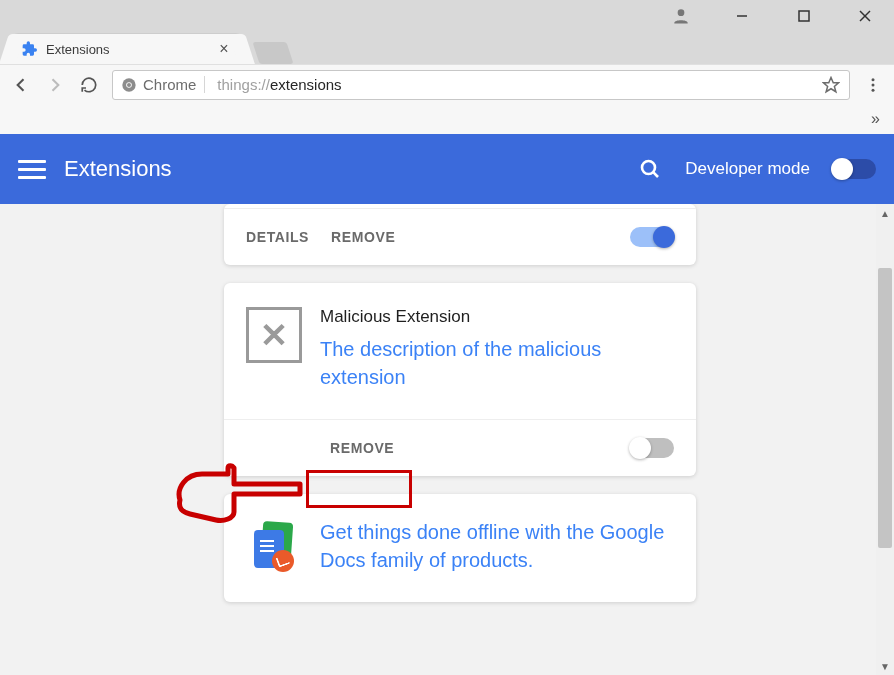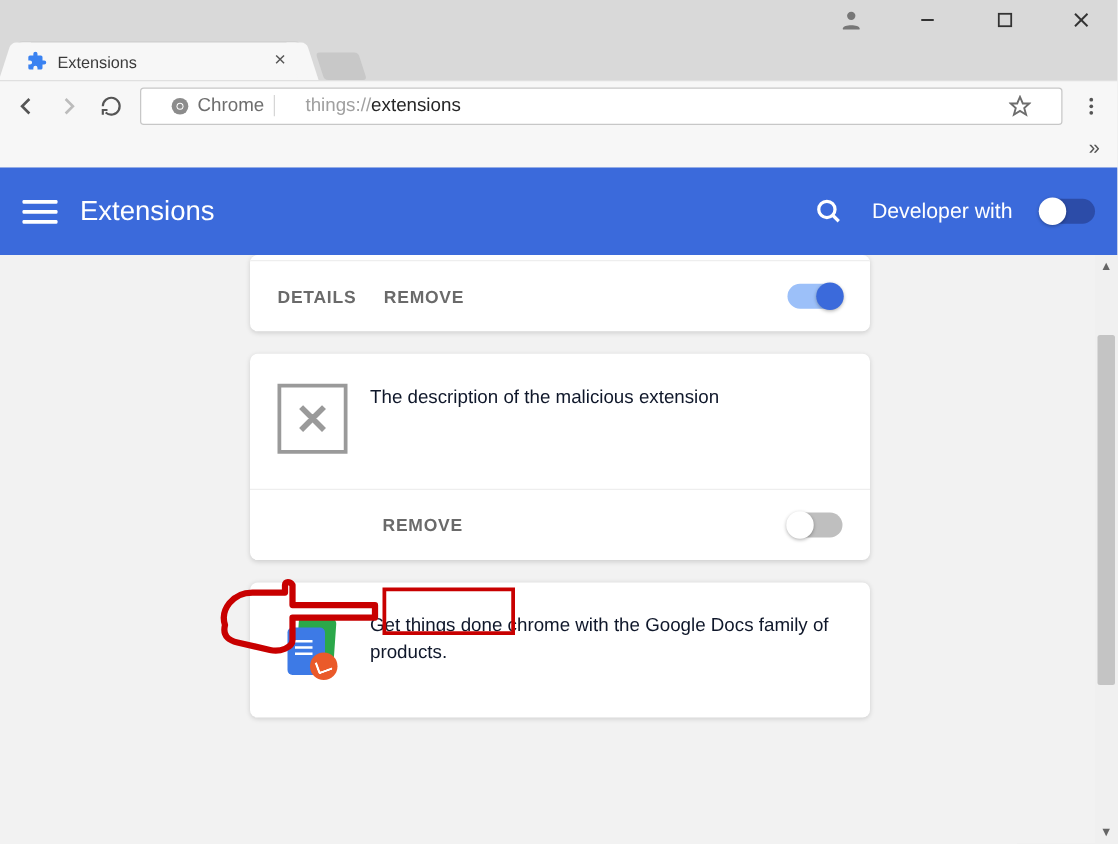--- a/index.html
+++ b/index.html
@@ -19,21 +19,21 @@
   .tab::after  { right: -8px; transform: skewX(18deg);  border-top-right-radius: 4px; }
   .tab-title { font-size: 13px; color:#3b3b3b; z-index:1; }
   .tab-close { margin-left:auto; z-index:1; color:#555; width:16px; height:16px; display:flex; align-items:center; justify-content:center; cursor:pointer; font-size:16px; }
   .tab-puzzle { z-index:1; display:flex; }
   .new-tab-stub { position:relative; margin-left: 14px; width: 34px; height: 22px; background:#c8c8c8; transform: skewX(18deg); border-radius:3px; }
 
   
   .toolbar { height: 40px; background:#f7f7f7; display:flex; align-items:center; padding: 0 10px; gap:12px; border-top:1px solid #e0e0e0; }
   .nav-btn { width:22px; height:22px; display:flex; align-items:center; justify-content:center; color:#555; cursor:pointer; }
   .nav-btn.disabled { color:#bcbcbc; cursor:default; }
-  .omnibox { flex:1; height:30px; border:1px solid #c7c7c7; border-radius:3px; background:#fff; display:flex; align-items:center; padding:0 23px; gap:24px; min-width:0; }
+  .omnibox { flex:1; height:30px; border:1px solid #c7c7c7; border-radius:3px; background:#fff; display:flex; align-items:center; padding:0 8px; gap:12px; min-width:0; }
   .chrome-chip { display:flex; align-items:center; gap:6px; color:#6d6d6d; font-size:15px; padding-right:8px; border-right:1px solid #d6d6d6; }
   .url { font-size:15px; color:#a0a0a0; white-space:nowrap; overflow:hidden; }
   .url .emph { color:#262626; }
   .star { margin-left:auto; color:#6d6d6d; width:20px; height:20px; display:flex; align-items:center; justify-content:center; cursor:pointer;}
   .kebab { width:22px; height:22px; display:flex; align-items:center; justify-content:center; color:#555; cursor:pointer; }
   .overflow-row { height:30px; background:#f7f7f7; display:flex; justify-content:flex-end; align-items:center; padding-right:14px; color:#555; font-size:16px; }
 
   
   .blue-bar { height:70px; background:#3b6adb; display:flex; align-items:center; padding:0 18px; gap:18px; color:#fff; }
   .hamburger { width:28px; height:28px; display:flex; flex-direction:column; justify-content:center; gap:5px; cursor:pointer; }
@@ -52,33 +52,33 @@
 
   
   .viewport { position:relative; height: calc(675px - 32px - 32px - 40px - 30px - 70px); background:#f2f2f2; overflow:hidden; }
   .scroll-gutter { position:absolute; right:0; top:0; width:18px; height:100%; background:#f0f0f0; }
   .scroll-arrow { position:absolute; right:0; width:18px; height:18px; display:flex; align-items:center; justify-content:center; color:#666; font-size:10px; }
   .scroll-arrow.up { top:0; }
   .scroll-arrow.down { bottom:0; }
   .scroll-thumb { position:absolute; right:2px; width:14px; top:64px; height:280px; background:#c4c4c4; border-radius:2px; }
 
   .cards { position:absolute; left:200px; top:0; width:496px; }
-  .card { background:#fff; border-radius:6px; box-shadow:0 1px 4px rgba(0,0,0,0.15); margin-bottom:18px; overflow:hidden; }
+  .card { background:#fff; border-radius:6px; box-shadow:0 1px 4px rgba(0,0,0,0.15); margin-bottom:18px; overflow:hidden;margin-left:24px; }
 
   .card-partial-body { height:4px; } 
   .card-footer { display:flex; align-items:center; padding: 18px 22px; gap:22px; border-top:1px solid #eee; }
   .card-footer .act { font-size:14px; font-weight:600; color:#6a6a6a; letter-spacing:0.6px; cursor:pointer; }
   .card-footer .right { margin-left:auto; }
 
   .card-body { display:flex; padding: 24px 22px 28px 22px; gap:18px; }
   .ext-icon { width:56px; height:56px; flex:0 0 56px; display:flex; align-items:center; justify-content:center; }
   .ext-icon.box { border:3px solid #9a9a9a; }
   .ext-icon.box .x { font-size:34px; color:#9a9a9a; font-weight:bold; }
   .ext-title { font-size:17px; color:#1f1f1f; margin-bottom:8px; }
-  .ext-desc  { font-size:15px; color:#0f172a; line-height:1.4; }
+  .ext-desc  { font-size:20px; color:#3b82f6; line-height:1.4; }
 
   .highlight-box { position:absolute; border:3px solid #c80000; pointer-events:none; }
   .highlight-box.remove { left: 306px; top: 266px; width: 106px; height: 38px; }
 
   .pointer-annot { position:absolute; left:172px; top:256px; width:140px; height:70px; pointer-events:none; }
 
   
   .docs-cluster { position:relative; width:56px; height:56px; }
   .doc-sheet { position:absolute; width:30px; height:38px; border-radius:4px; }
   .doc-green  { background:#2ba84a; left:16px; top:4px; transform:rotate(4deg); }
@@ -184,21 +184,21 @@
       <span></span>
   </div>
   <div class="blue-title">Extensions</div>
   <div class="blue-right">
     <div class="search-icon">
       <svg width="24" height="24" viewBox="0 0 24 24" fill="none" stroke="#fff" stroke-width="2.6">
           <circle cx="10.5" cy="10.5" r="6.5"></circle>
           <line x1="20" y1="20" x2="15.2" y2="15.2"></line>
         </svg>
     </div>
-    <span class="dev-label">Developer with</span>
+    <span class="dev-label">Developer mode</span>
     <div class="toggle off-dark">
         <div class="knob"></div>
       </div>
   </div>
 </div>
 
 <div class="viewport">
 
   <div class="cards">
 
@@ -214,20 +214,21 @@
         </div>
       </div>
     </div>
 
     <div class="card">
       <div class="card-body">
         <div class="ext-icon box">
             <span class="x">✕</span>
           </div>
         <div>
+          <div class="ext-title">Malicious Extension</div>
           <div class="ext-desc">The description of the malicious extension</div>
         </div>
       </div>
       <div class="card-footer">
         <span class="act" style="margin-left:84px;">REMOVE</span>
         <div class="right">
           <div class="toggle off-light">
               <div class="knob"></div>
             </div>
         </div>
@@ -238,21 +239,21 @@
       <div class="card-body">
         <div class="ext-icon">
           <div class="docs-cluster">
             <div class="doc-sheet doc-yellow"></div>
             <div class="doc-sheet doc-green"></div>
             <div class="doc-sheet doc-blue"></div>
             <div class="doc-badge"></div>
           </div>
         </div>
         <div>
-          <div class="ext-desc">Get things done chrome with the Google Docs family of products.</div>
+          <div class="ext-desc">Get things done offline with the Google Docs family of products.</div>
         </div>
       </div>
     </div>
 
   </div>
 
   <div class="highlight-box remove"></div>
   <div class="pointer-annot">
     <svg width="140" height="70" viewBox="0 0 140 70">
       <g fill="none" stroke="#c80000" stroke-width="5" stroke-linejoin="round" stroke-linecap="round">

